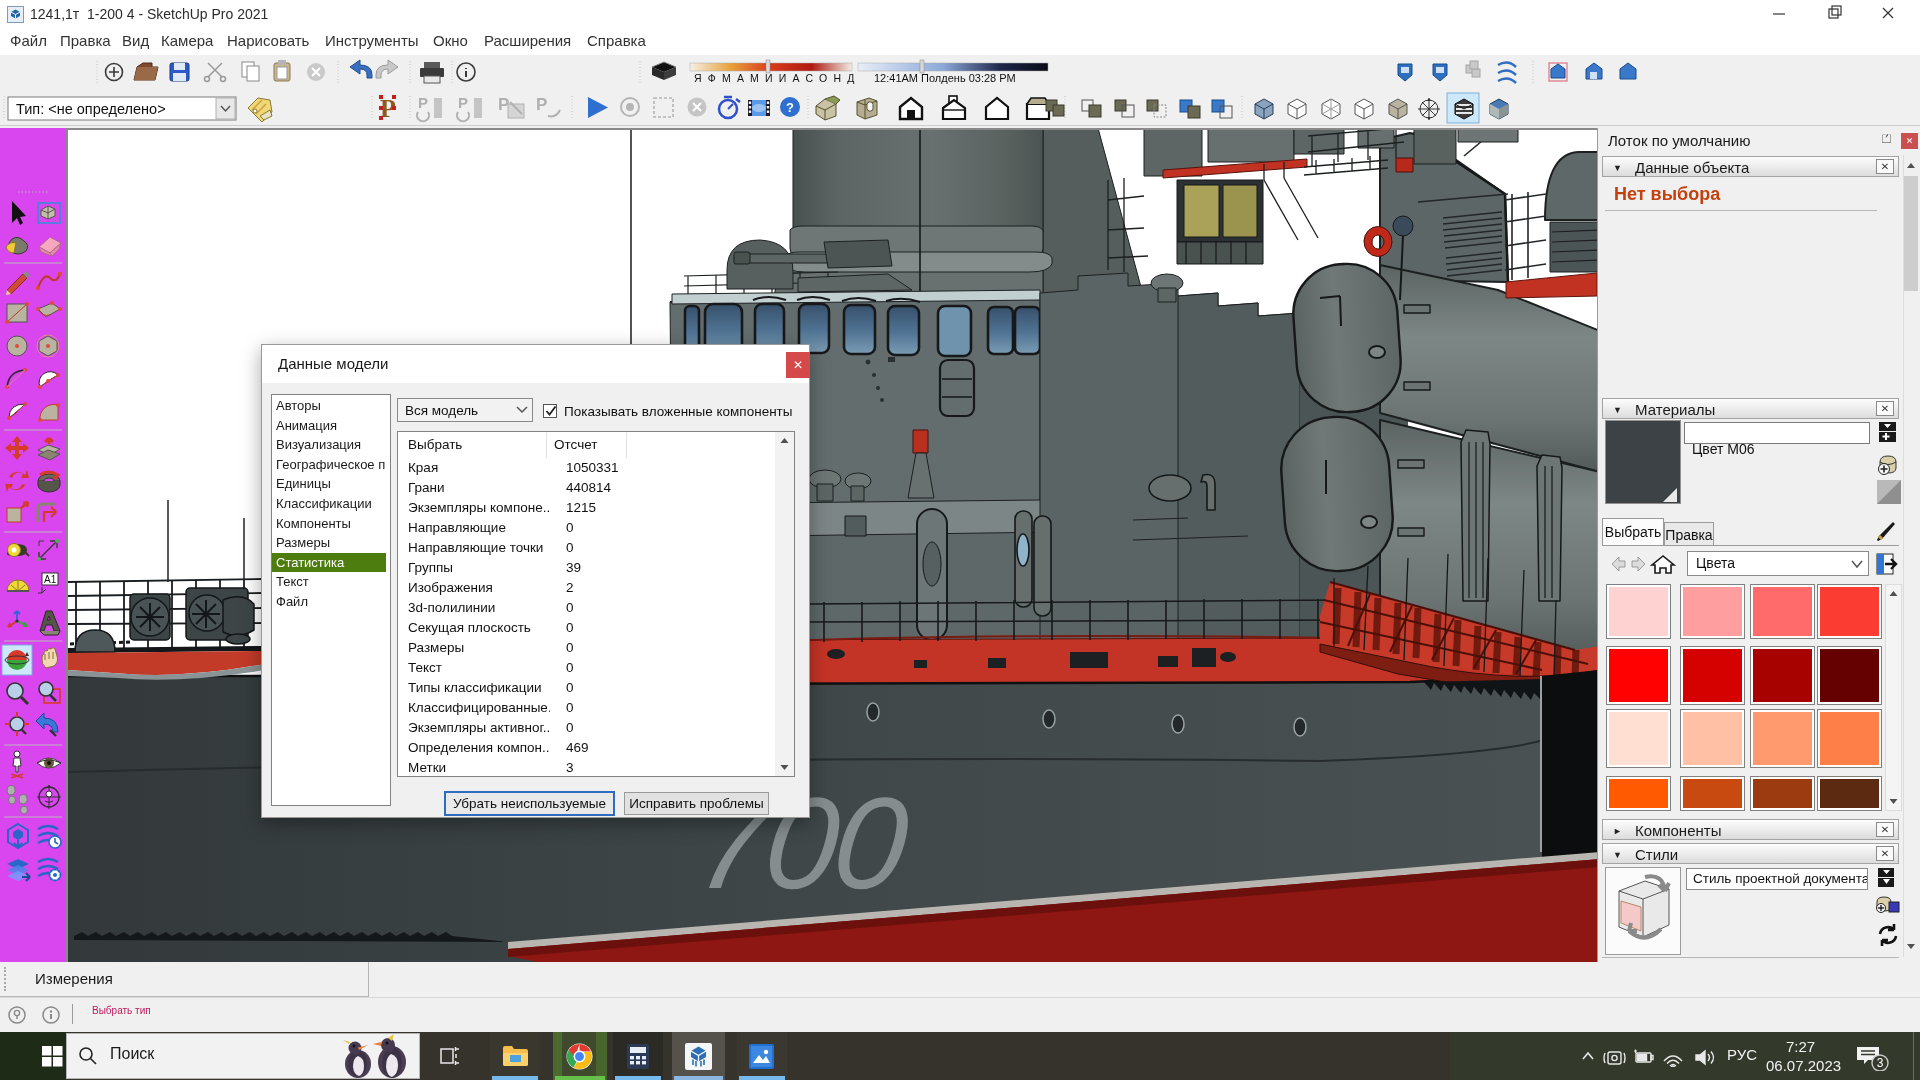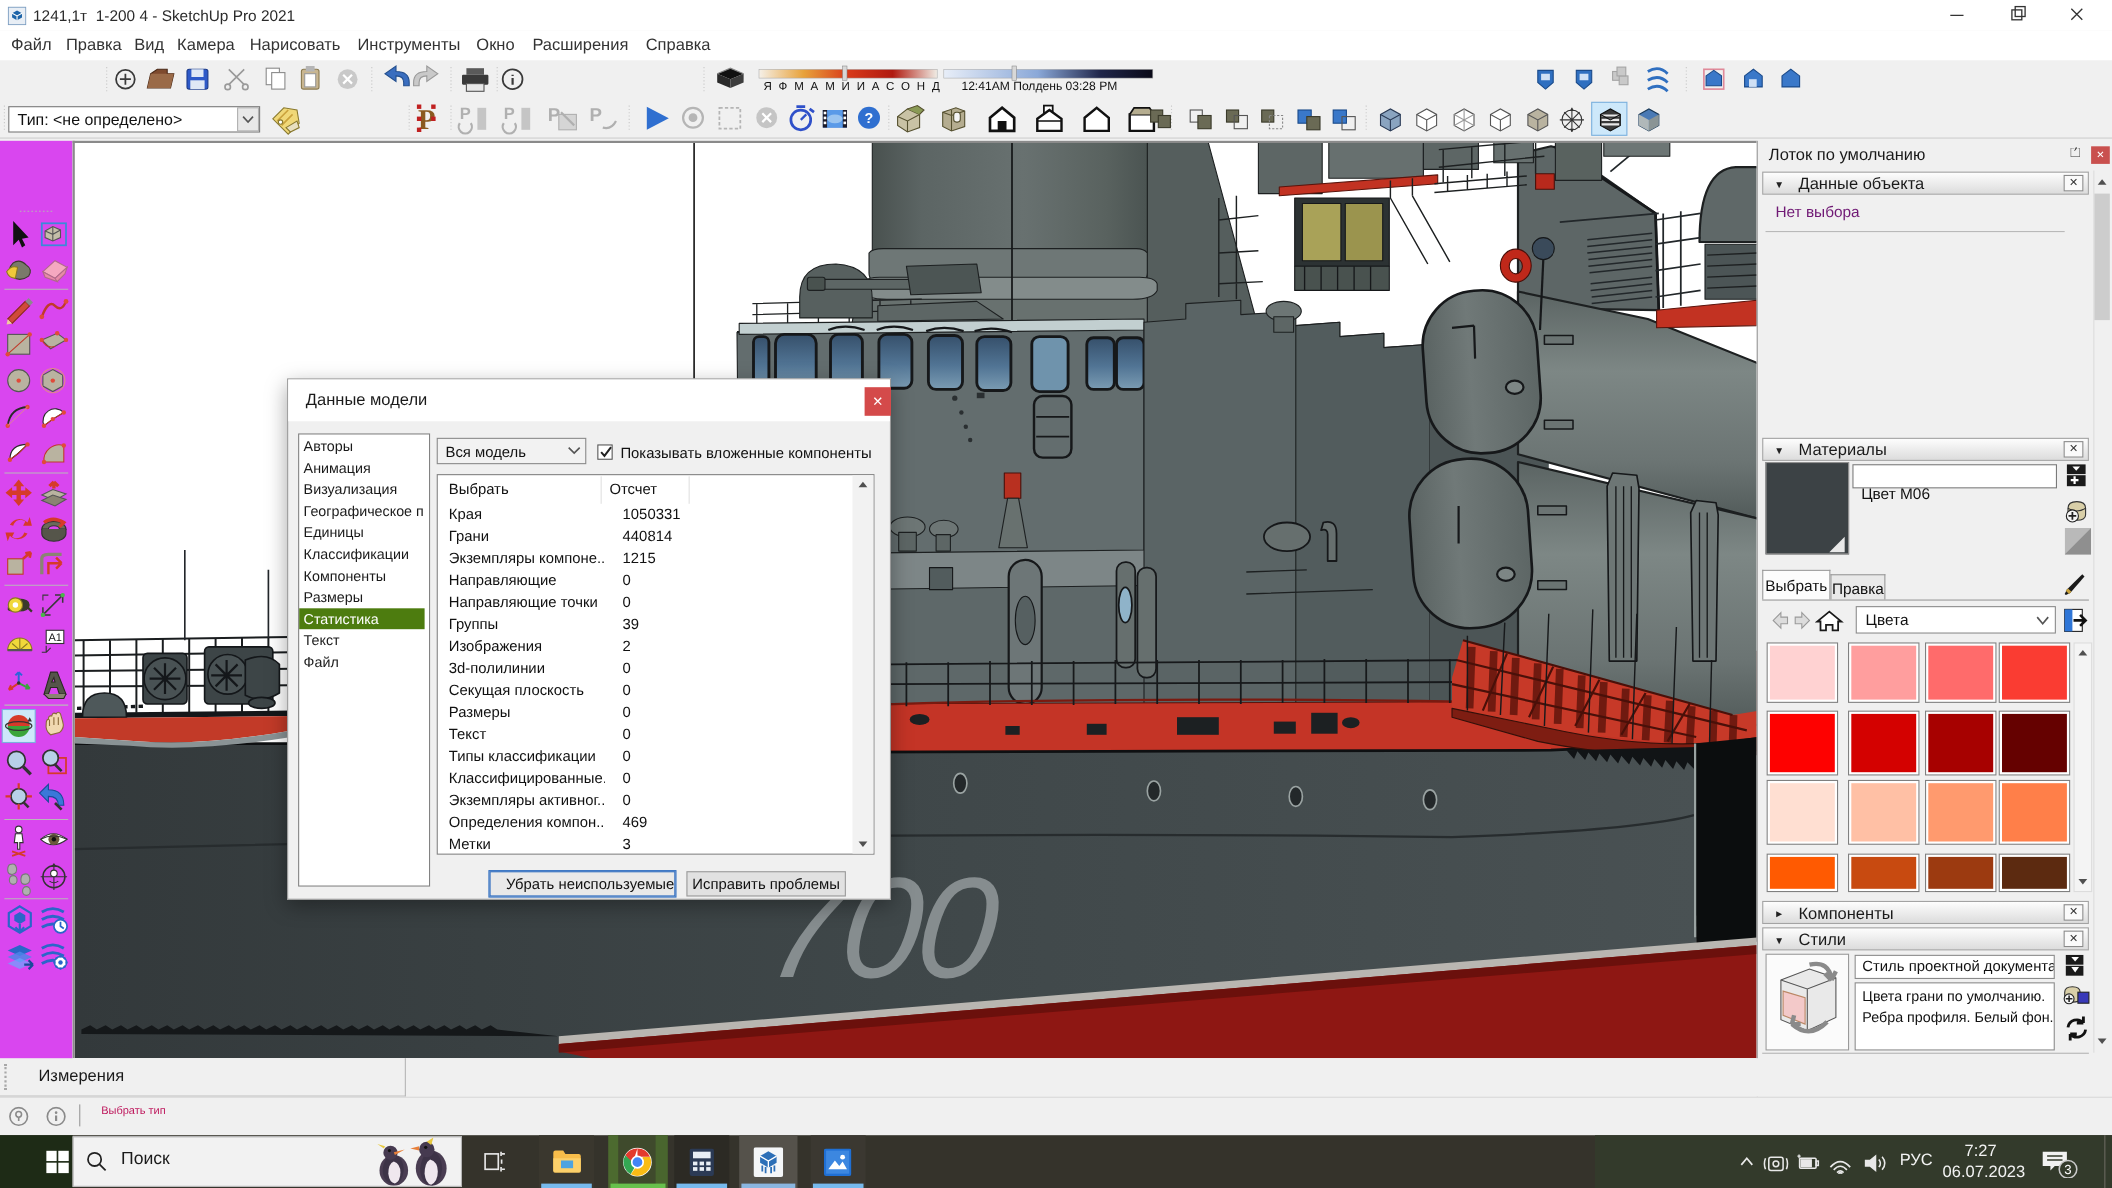--- a/index.html
+++ b/index.html
@@ -784,21 +784,21 @@
     <path d="M4 13 L8 8 L12 13 Z" fill="#505050"></path>
     <rect x="1" y="21" width="14" height="115" fill="#cdcdcd"></rect>
     <path d="M4 789 L8 794 L12 789 Z" fill="#505050"></path>
   </svg>
 
   <div class="hdrbar" style="top:28px">
       <span class="arr">▼</span>
       <span class="lbl">Данные объекта</span>
       <span class="x">✕</span>
     </div>
-  <span class="abs" style="left:16px;top:56px;font-size:14px;font-weight:normal;color:#701a75">Нет выбора</span>
+  <span class="abs" style="left:16px;top:56px;font-size:18px;font-weight:bold;color:#c2410c">Нет выбора</span>
   <div class="abs" style="left:7px;top:82px;width:272px;height:1px;background:#b9b9b9"></div>
 
   <div class="hdrbar" style="top:270px">
       <span class="arr">▼</span>
       <span class="lbl">Материалы</span>
       <span class="x">✕</span>
     </div>
   <div class="abs" style="left:7px;top:292px;width:76px;height:84px;background:#3c4245;border:1px solid #909090"></div>
   <svg class="abs" style="left:7px;top:292px" width="76" height="84" viewBox="0 0 76 84">
       <path d="M74 84 L74 70 L60 84 Z" fill="#e8e8e8" transform="translate(-2,-2)"></path>
@@ -911,21 +911,20 @@
     </div>
   <div class="abs" style="left:7px;top:739px;width:76px;height:88px;background:#fbfbfb;border:1px solid #9a9a9a"></div>
   <svg class="abs" style="left:7px;top:739px" width="76" height="88" viewBox="0 0 76 88">
     <path d="M14 24 L40 14 L64 22 L64 58 L38 70 L14 60 Z" fill="#e9e9e9" stroke="#555"></path>
     <path d="M14 24 L38 32 L64 22 M38 32 L38 70" fill="none" stroke="#555"></path>
     <path d="M16 34 L36 40 L36 64 L16 56 Z" fill="#f3c9c9" stroke="#b86"></path>
     <path d="M40 10 Q58 6 60 24 M60 24 L54 18 M60 24 L64 16" stroke="#8a8a8a" stroke-width="4" fill="none"></path>
     <path d="M56 62 Q40 78 24 64 M24 64 L32 64 M24 64 L26 56" stroke="#8a8a8a" stroke-width="4" fill="none"></path>
   </svg>
   <div class="abs" style="left:88px;top:740px;width:182px;height:22px;background:#fff;border:1px solid #8a8a8a;font-size:13.5px;color:#111;padding:2px 0 0 6px;overflow:hidden;white-space:nowrap">Стиль проектной документаци</div>
-  <div class="abs" style="left:88px;top:765px;width:182px;height:62px;background:#fff;border:1px solid #8a8a8a;font-size:13px;color:#111;padding:2px 0 0 6px;line-height:19px;white-space:nowrap;overflow:hidden">Цвета грани по умолчанию.<br>Ребра профиля. Белый фон.</div>
   <svg class="abs" style="left:277px;top:740px" width="26" height="88" viewBox="0 0 26 88">
     <rect x="3" y="0" width="16" height="9" fill="#1a1a1a"></rect>
       <path d="M8 2 L11.5 6 L15 2 Z" fill="#fff"></path>
     <rect x="3" y="10" width="16" height="9" fill="#1a1a1a"></rect>
       <path d="M11.5 17 L8 12 L15 12 Z" fill="#fff" transform="translate(0,-1)"></path>
     <g transform="translate(0,28)">
         <path d="M2 6 Q2 1 9 1 Q16 1 16 6 L16 11 Q16 15 9 15 Q2 15 2 11 Z" fill="#d9cfa8" stroke="#333"></path>
         <circle cx="6" cy="12" r="4.5" fill="#f5f5f5" stroke="#222"></circle>
         <path d="M6 9 L6 15 M3 12 L9 12" stroke="#222" stroke-width="1.4"></path>
         <rect x="14" y="6" width="10" height="10" fill="#3939b8" stroke="#222"></rect>
@@ -1107,15 +1106,15 @@
   <div class="abs" style="left:292px;top:92px;font-size:13.5px;color:#111">Отсчет</div>
   <div class="abs" style="left:146px;top:113px;width:142px;font-size:13.5px;color:#111;line-height:20px;white-space:nowrap;overflow:hidden">Края<br>Грани<br>Экземпляры компоне...<br>Направляющие<br>Направляющие точки<br>Группы<br>Изображения<br>3d-полилинии<br>Секущая плоскость<br>Размеры<br>Текст<br>Типы классификации<br>Классифицированные...<br>Экземпляры активног...<br>Определения компон...<br>Метки</div>
   <div class="abs" style="left:304px;top:113px;font-size:13.5px;color:#111;line-height:20px">1050331<br>440814<br>1215<br>0<br>0<br>39<br>2<br>0<br>0<br>0<br>0<br>0<br>0<br>0<br>469<br>3</div>
 
   <div class="abs" style="left:513px;top:87px;width:19px;height:344px;background:#f2f2f2"></div>
   <svg class="abs" style="left:513px;top:87px" width="19" height="344" viewBox="0 0 19 344">
     <path d="M5.5 11 L9.5 6 L13.5 11 Z" fill="#505050"></path>
     <path d="M5.5 333 L9.5 338 L13.5 333 Z" fill="#505050"></path>
   </svg>
 
-  <div class="abs" style="left:183px;top:447px;width:169px;height:23px;background:#e9e9e9;border:1px solid #2d6cc0;box-shadow:0 0 0 1px #2d6cc0;font-size:13.5px;color:#111;text-align:right;line-height:21px">Убрать неиспользуемые</div>
+  <div class="abs" style="left:183px;top:447px;width:169px;height:23px;background:#e9e9e9;border:1px solid #2d6cc0;box-shadow:0 0 0 1px #2d6cc0;font-size:13.5px;color:#111;text-align:center;line-height:21px">Убрать неиспользуемые</div>
   <div class="abs" style="left:362px;top:447px;width:145px;height:23px;background:#e1e1e1;border:1px solid #9a9a9a;font-size:13.5px;color:#111;text-align:center;line-height:21px">Исправить проблемы</div>
 </div>
 
 </body></html>

